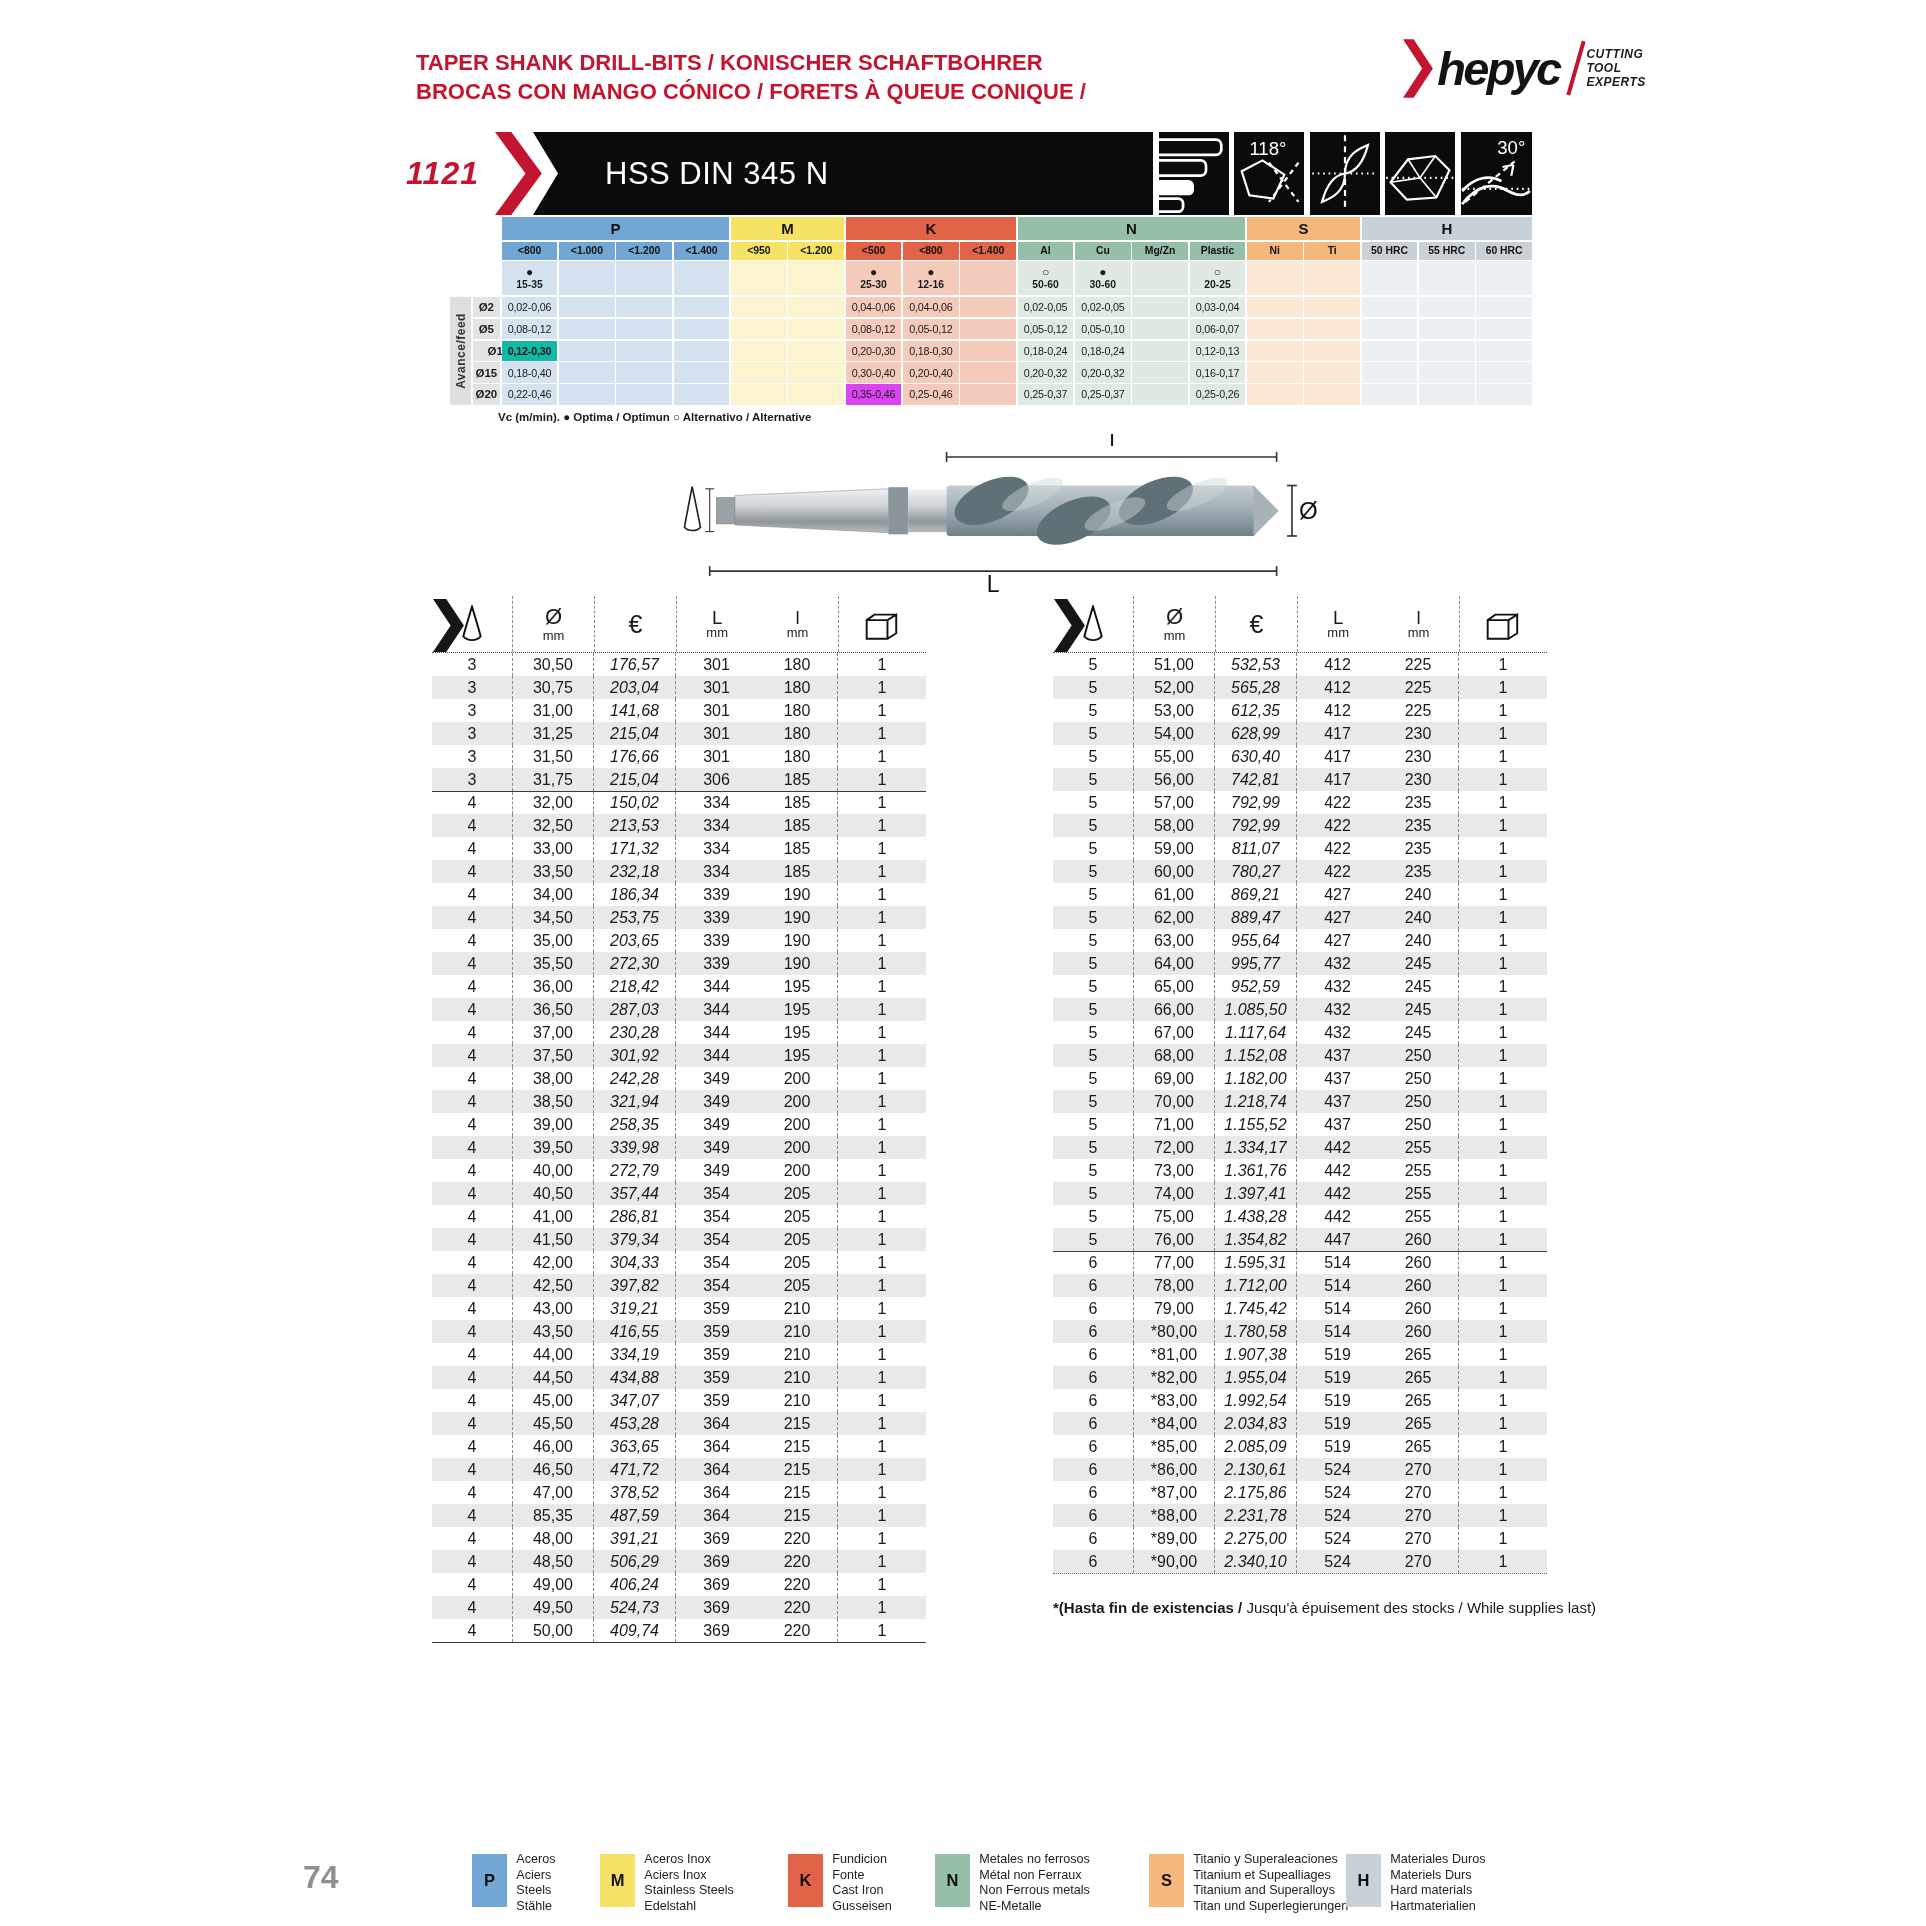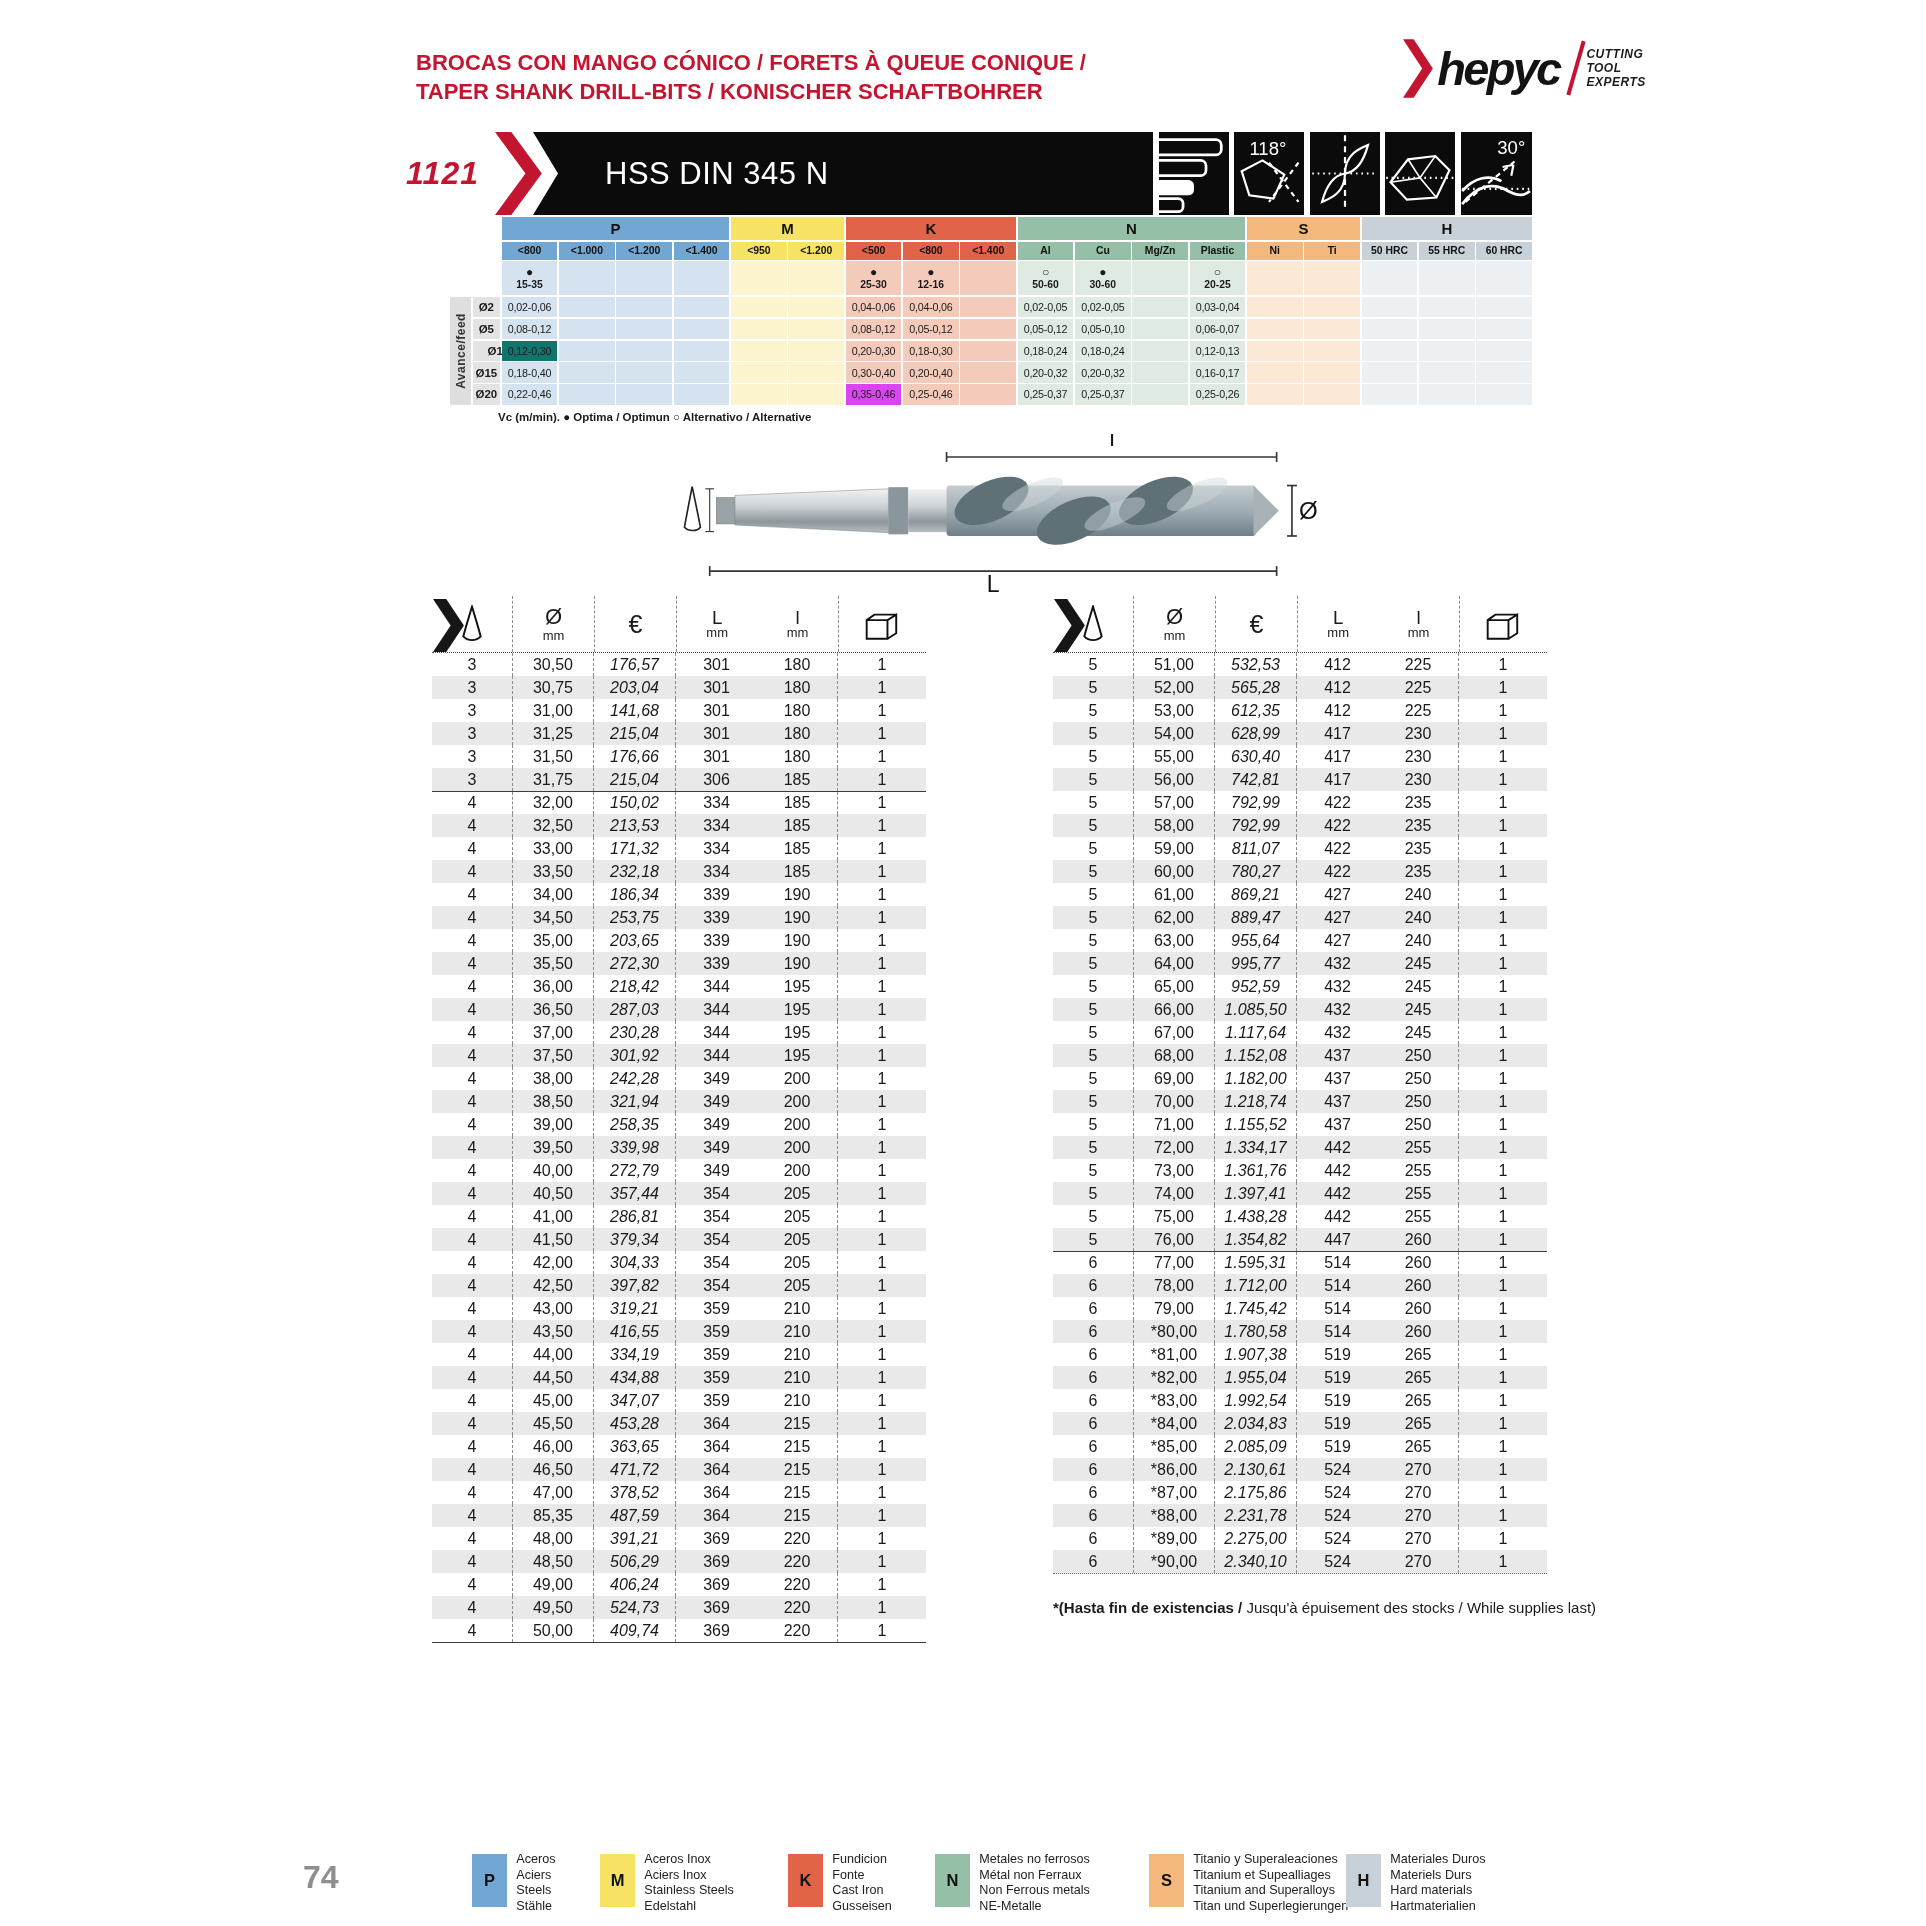--- a/index.html
+++ b/index.html
@@ -84,22 +84,22 @@
   .leg-tx{margin-left:9.3px;margin-top:-1.6px;}
   .leg-line{font-size:12.6px;line-height:15.4px;color:#222;}
   .pagenum{position:absolute;left:303px;top:1859px;font-size:32px;font-weight:bold;color:#8F8F8F;}
 </style>
 </head>
 <body>
 
 <div class="page">
 
   <div class="header-title">
+    <div>TAPER SHANK DRILL-BITS / KONISCHER SCHAFTBOHRER</div>
     <div>BROCAS CON MANGO CÓNICO / FORETS À QUEUE CONIQUE /</div>
-    <div>TAPER SHANK DRILL-BITS / KONISCHER SCHAFTBOHRER</div>
   </div>
 
   <div class="logo">
     <svg width="32" height="59" viewBox="0 0 60 110">
       <polygon points="0,0 20,0 56,55 20,110 0,110 36,55" fill="#C31530"></polygon>
     </svg>
     <span class="brand">hepyc</span>
     <span class="logo-slash"></span>
     <span class="tagline">
       <div>CUTTING</div>
@@ -257,21 +257,21 @@
         <div class="sp-cell" style="background: rgb(223, 235, 226); grid-area: 5 / 12;">0,05-0,12</div>
         <div class="sp-cell" style="background: rgb(223, 235, 226); grid-area: 5 / 13;">0,05-0,10</div>
         <div class="sp-cell" style="background: rgb(223, 235, 226); grid-area: 5 / 14;"></div>
         <div class="sp-cell" style="background: rgb(223, 235, 226); grid-area: 5 / 15;">0,06-0,07</div>
         <div class="sp-cell" style="background: rgb(251, 232, 213); grid-area: 5 / 16;"></div>
         <div class="sp-cell" style="background: rgb(251, 232, 213); grid-area: 5 / 17;"></div>
         <div class="sp-cell" style="background: rgb(236, 240, 242); grid-area: 5 / 18;"></div>
         <div class="sp-cell" style="background: rgb(236, 240, 242); grid-area: 5 / 19;"></div>
         <div class="sp-cell" style="background: rgb(236, 240, 242); grid-area: 5 / 20;"></div>
         <div class="sp-rowlabel" style="grid-area: 6 / 2; padding-left: 24px;">Ø10</div>
-        <div class="sp-cell" style="background: #0f766e; grid-area: 6 / 3;">0,12-0,30</div>
+        <div class="sp-cell" style="background: #14b8a6; grid-area: 6 / 3; font-weight: bold;">0,12-0,30</div>
         <div class="sp-cell" style="background: rgb(213, 227, 241); grid-area: 6 / 4;"></div>
         <div class="sp-cell" style="background: rgb(213, 227, 241); grid-area: 6 / 5;"></div>
         <div class="sp-cell" style="background: rgb(213, 227, 241); grid-area: 6 / 6;"></div>
         <div class="sp-cell" style="background: rgb(251, 244, 206); grid-area: 6 / 7;"></div>
         <div class="sp-cell" style="background: rgb(251, 244, 206); grid-area: 6 / 8;"></div>
         <div class="sp-cell" style="background: rgb(244, 203, 187); grid-area: 6 / 9;">0,20-0,30</div>
         <div class="sp-cell" style="background: rgb(244, 203, 187); grid-area: 6 / 10;">0,18-0,30</div>
         <div class="sp-cell" style="background: rgb(244, 203, 187); grid-area: 6 / 11;"></div>
         <div class="sp-cell" style="background: rgb(223, 235, 226); grid-area: 6 / 12;">0,18-0,24</div>
         <div class="sp-cell" style="background: rgb(223, 235, 226); grid-area: 6 / 13;">0,18-0,24</div>

